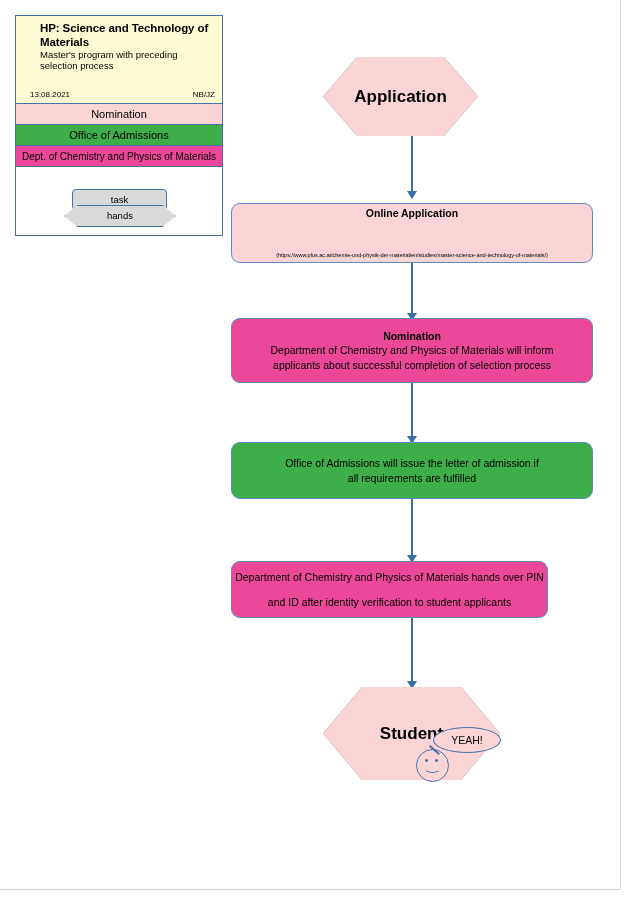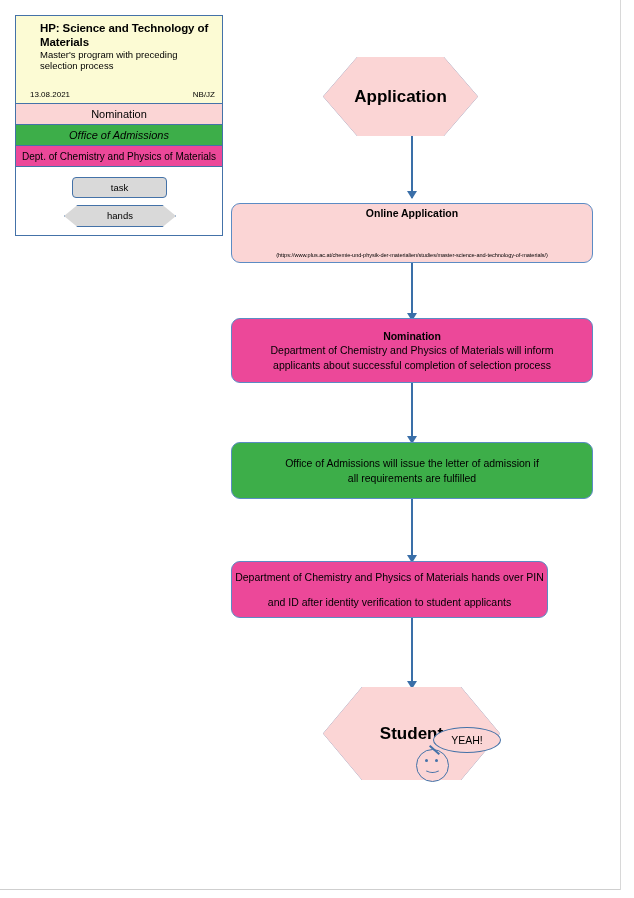--- a/index.html
+++ b/index.html
@@ -72,30 +72,30 @@
   .legend-row {
     height: 21px;
     line-height: 21px;
     text-align: center;
     font-size: 11px;
     color: #000;
     box-sizing: border-box;
     border-bottom: 1px solid #4472a8;
   }
   .legend-row.pink   { background: #fbd5d5; }
-  .legend-row.green  { background: #3dae49; font-style: italic; }
+  .legend-row.green  { background: #3dae49; }
   .legend-row.blue   { background: #ec4899; font-size: 10px; }
   .legend-shapes {
     height: 68px;
     position: relative;
     background: #fff;
   }
   .shape-task {
     position: absolute;
-    left: 56px; top: 10px;
+    left: 56px; top: 22px;
     width: 95px; height: 21px;
     background: #d9d9d9;
     border: 1px solid #4472a8;
     border-radius: 4px;
     box-sizing: border-box;
     font-size: 9.5px;
     line-height: 19px;
     text-align: center;
     color: #000;
   }

